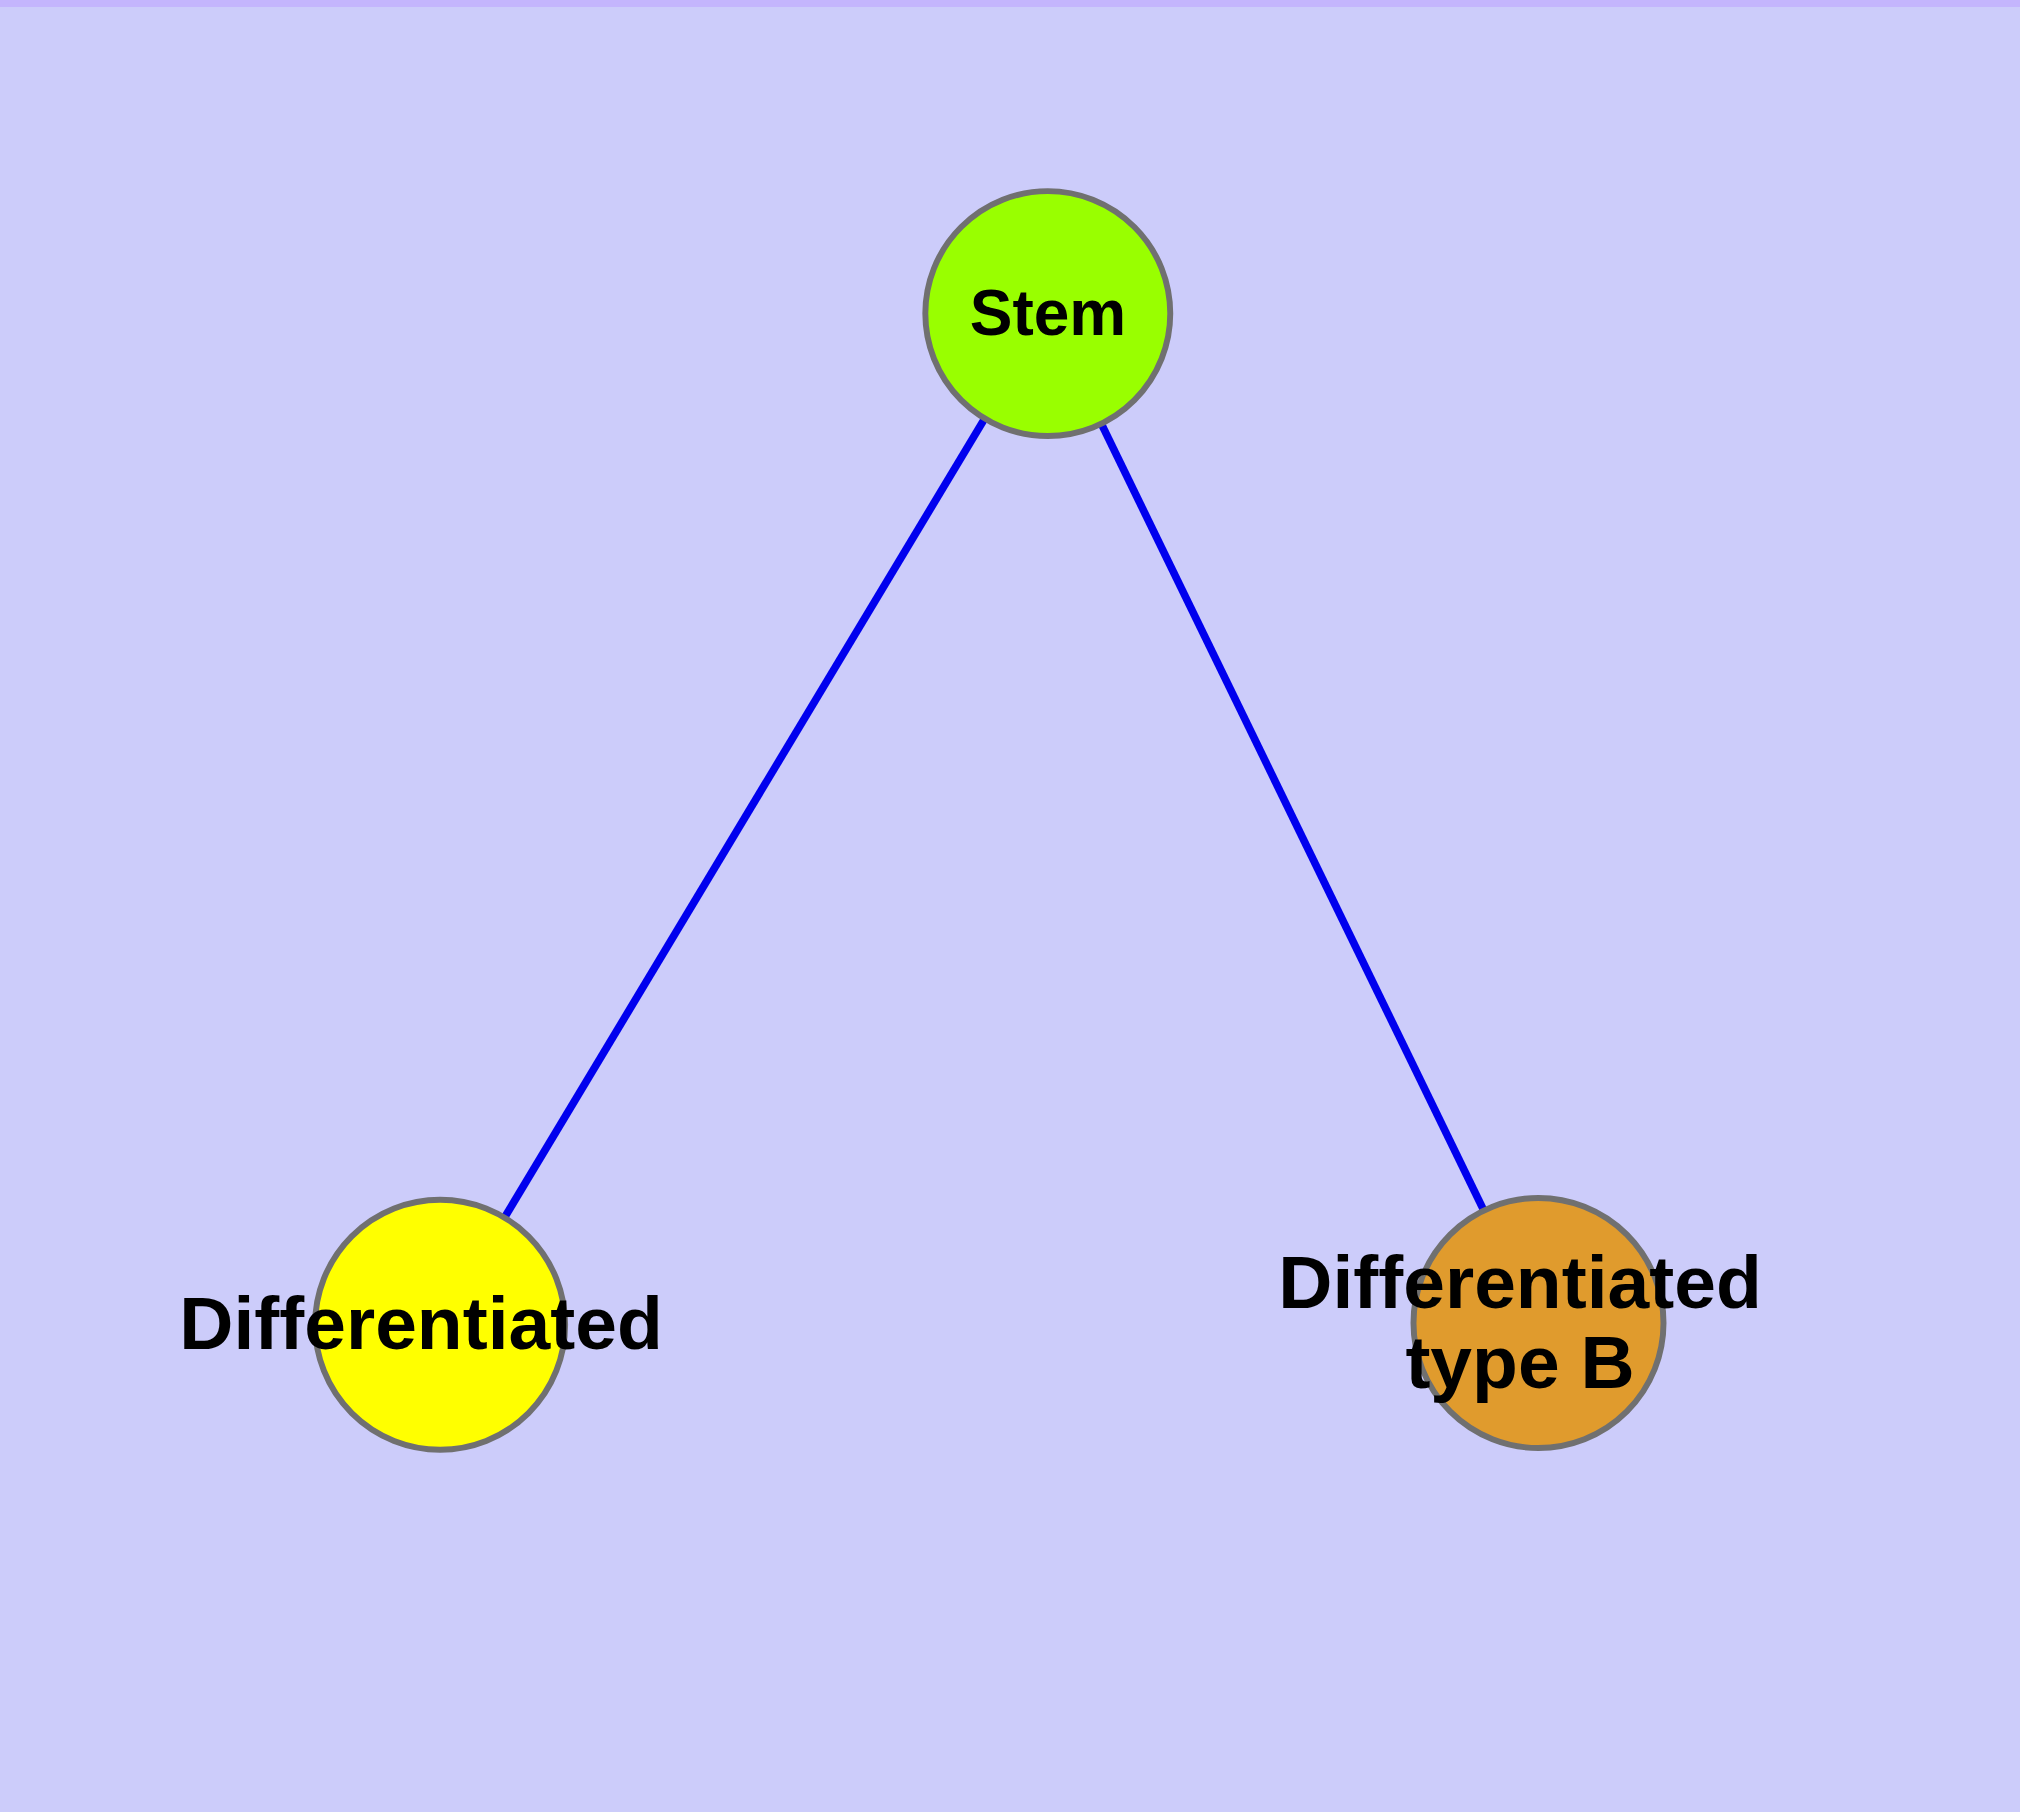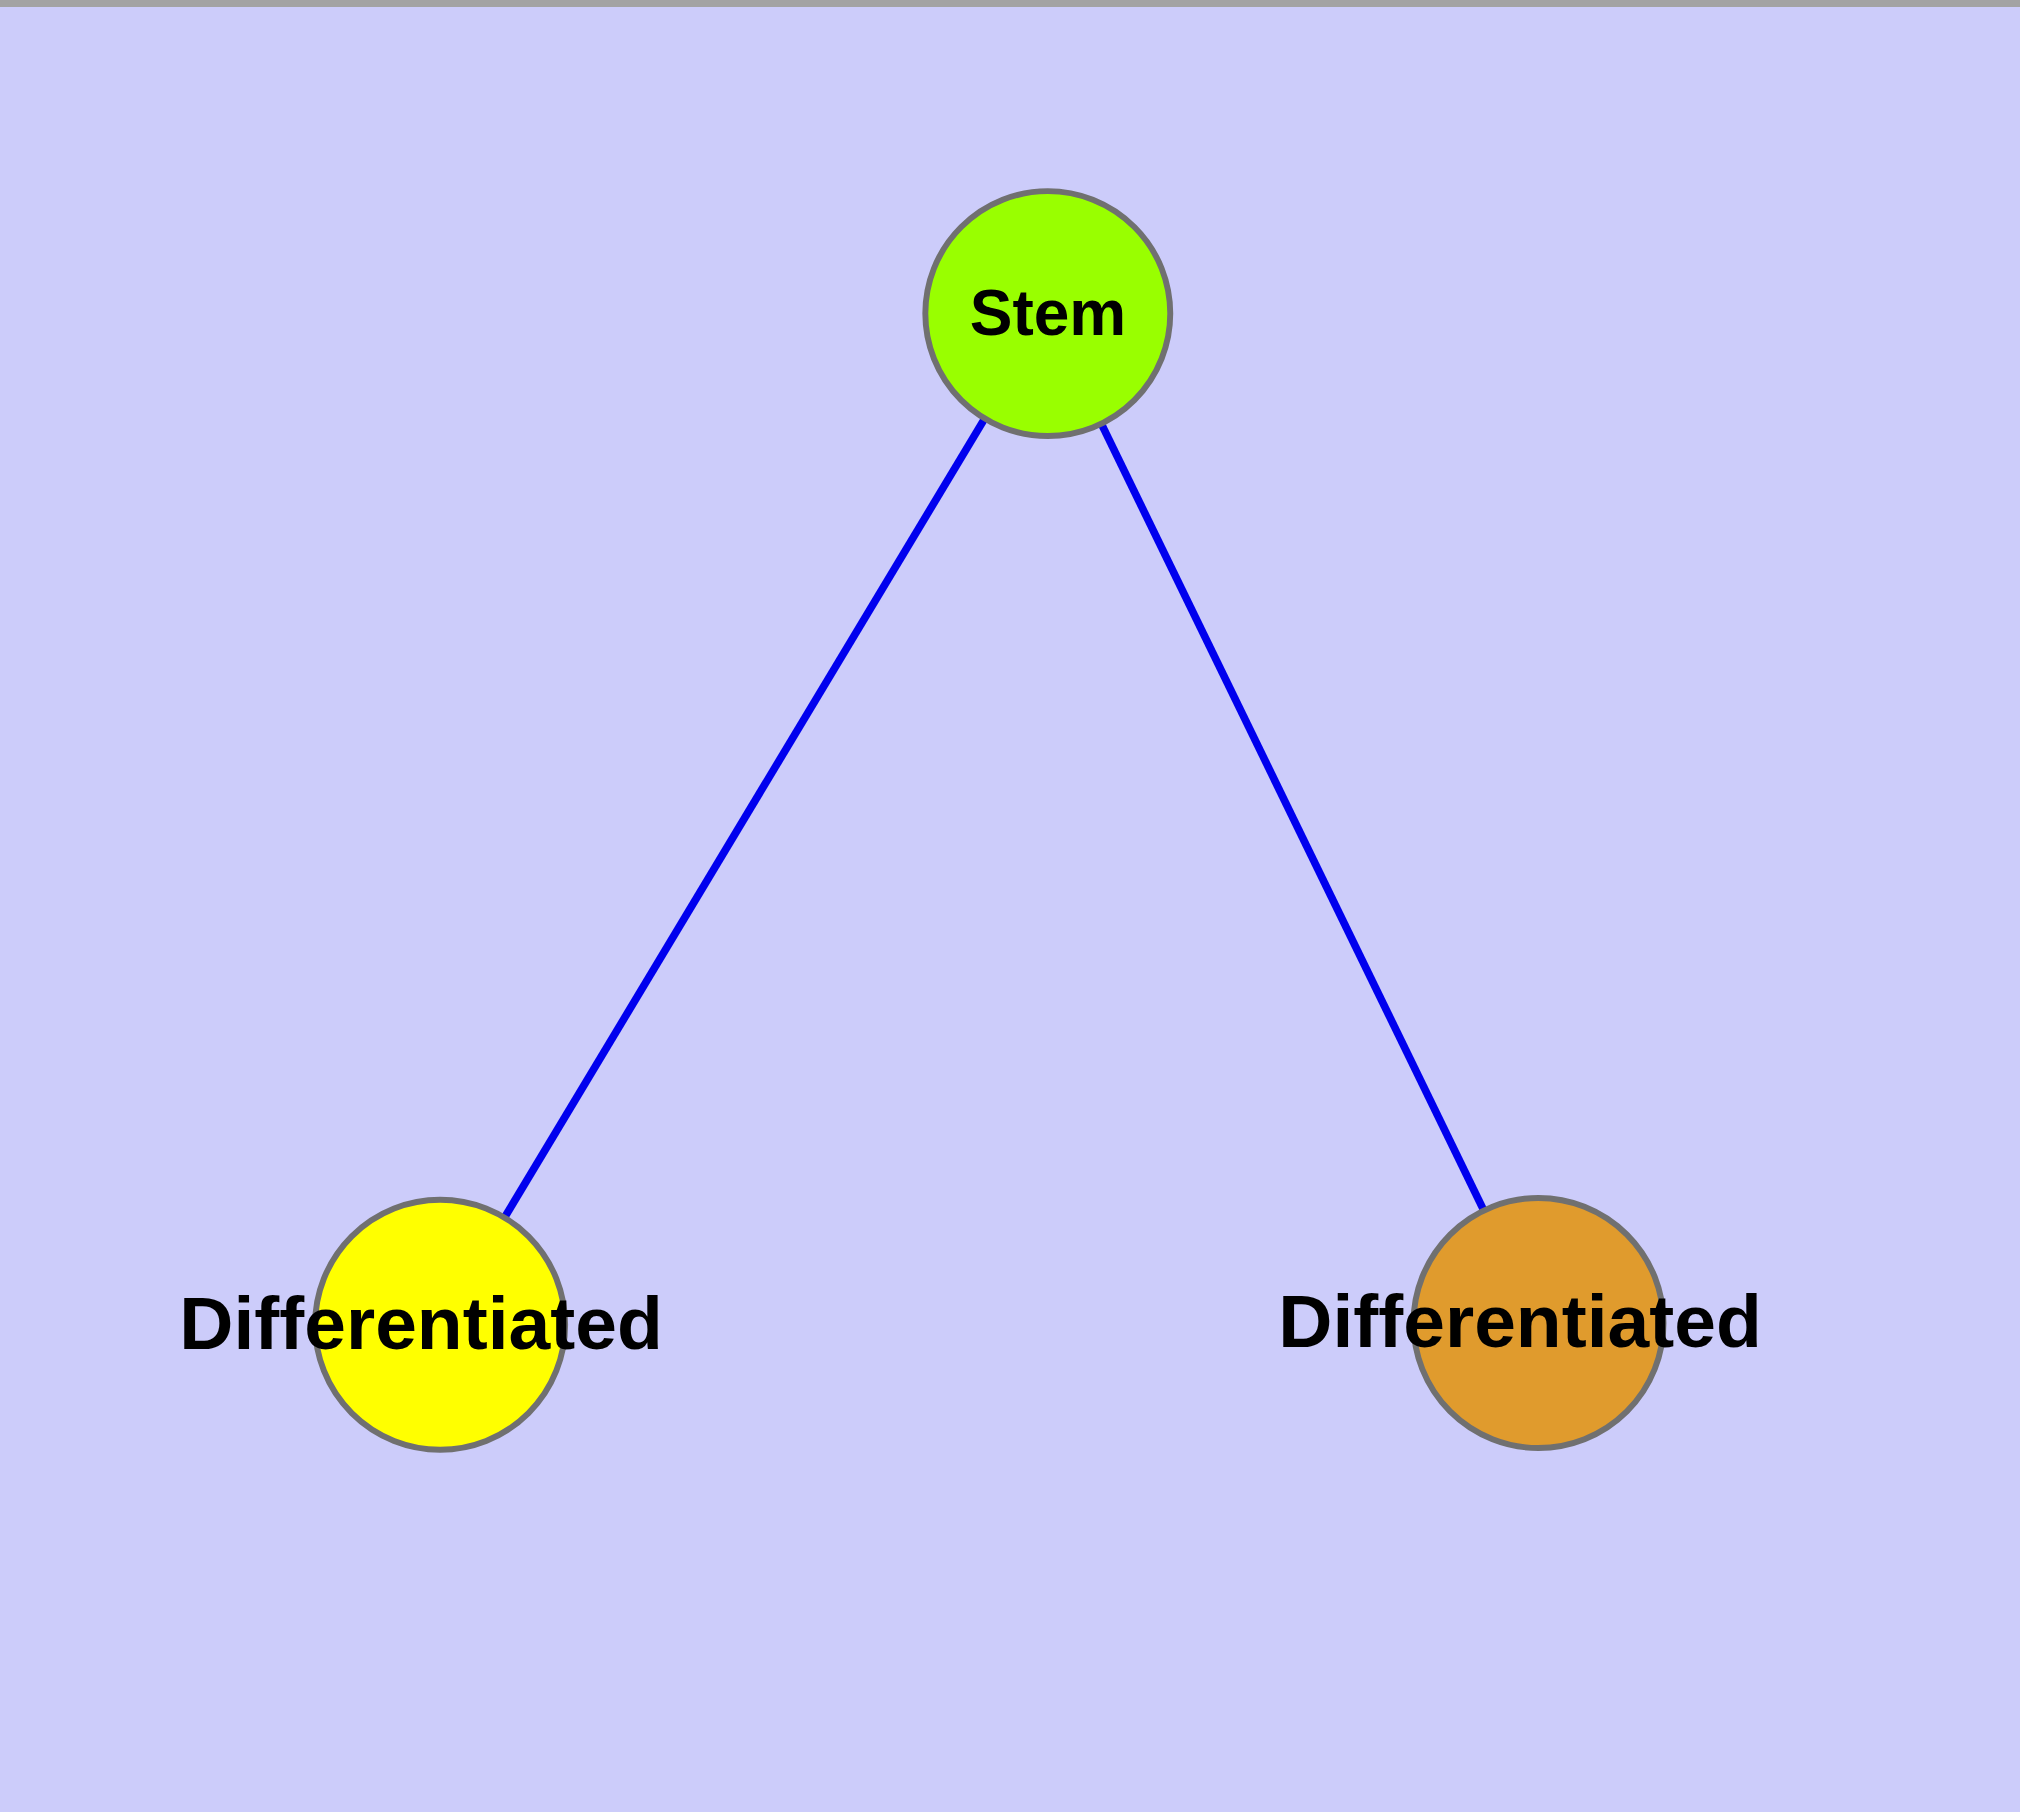--- a/index.html
+++ b/index.html
@@ -4,21 +4,21 @@
 <style>
   html, body {
     margin: 0;
     padding: 0;
     background: #ffffff;
   }
   #canvas {
     position: relative;
     width: 2021px;
     height: 1812px;
-    background: #a3a3a3;
+    background: #c4b5fd;
     overflow: hidden;
     font-family: "Liberation Sans", sans-serif;
   }
   #plot-area {
     position: absolute;
     left: 0;
     top: 6.8px;
     width: 2021px;
     height: 1805px;
     background: #ccccfa;
@@ -81,15 +81,16 @@
   <div class="node-label" id="label-stem">
     <span class="lbl-line">Stem</span>
   </div>
 
   <div class="node-label" id="label-diff-a">
     <span class="lbl-line">Differentiated</span>
   </div>
 
   <div class="node-label" id="label-diff-b">
     <span class="lbl-line">Differentiated</span>
+    <span class="lbl-line">type B</span>
   </div>
 </div>
 
 
 </body></html>

